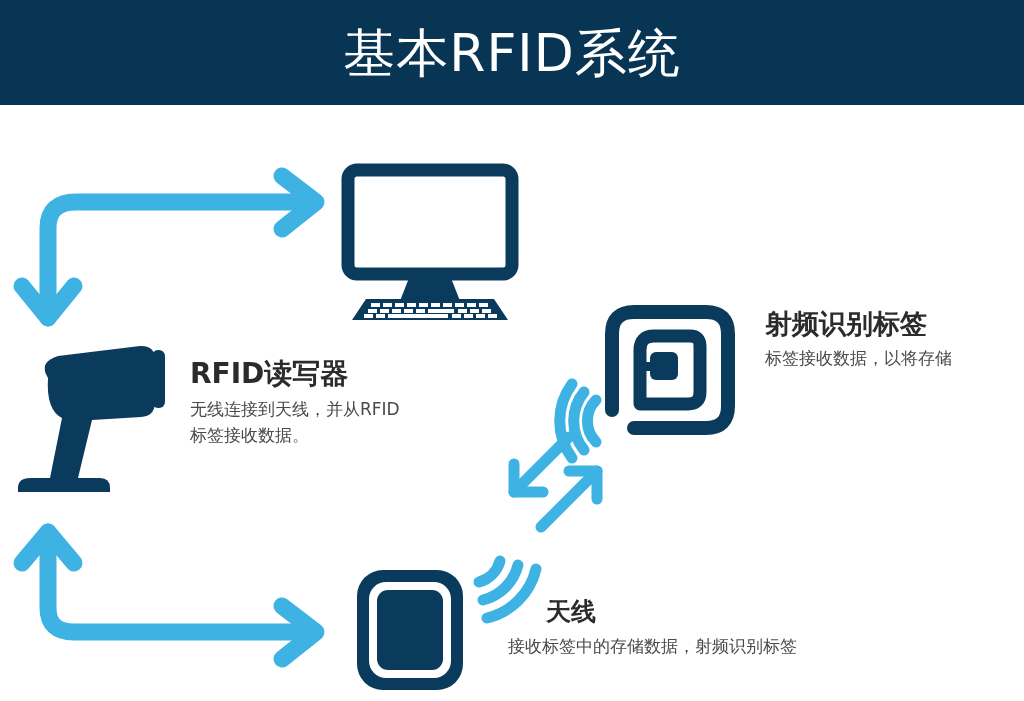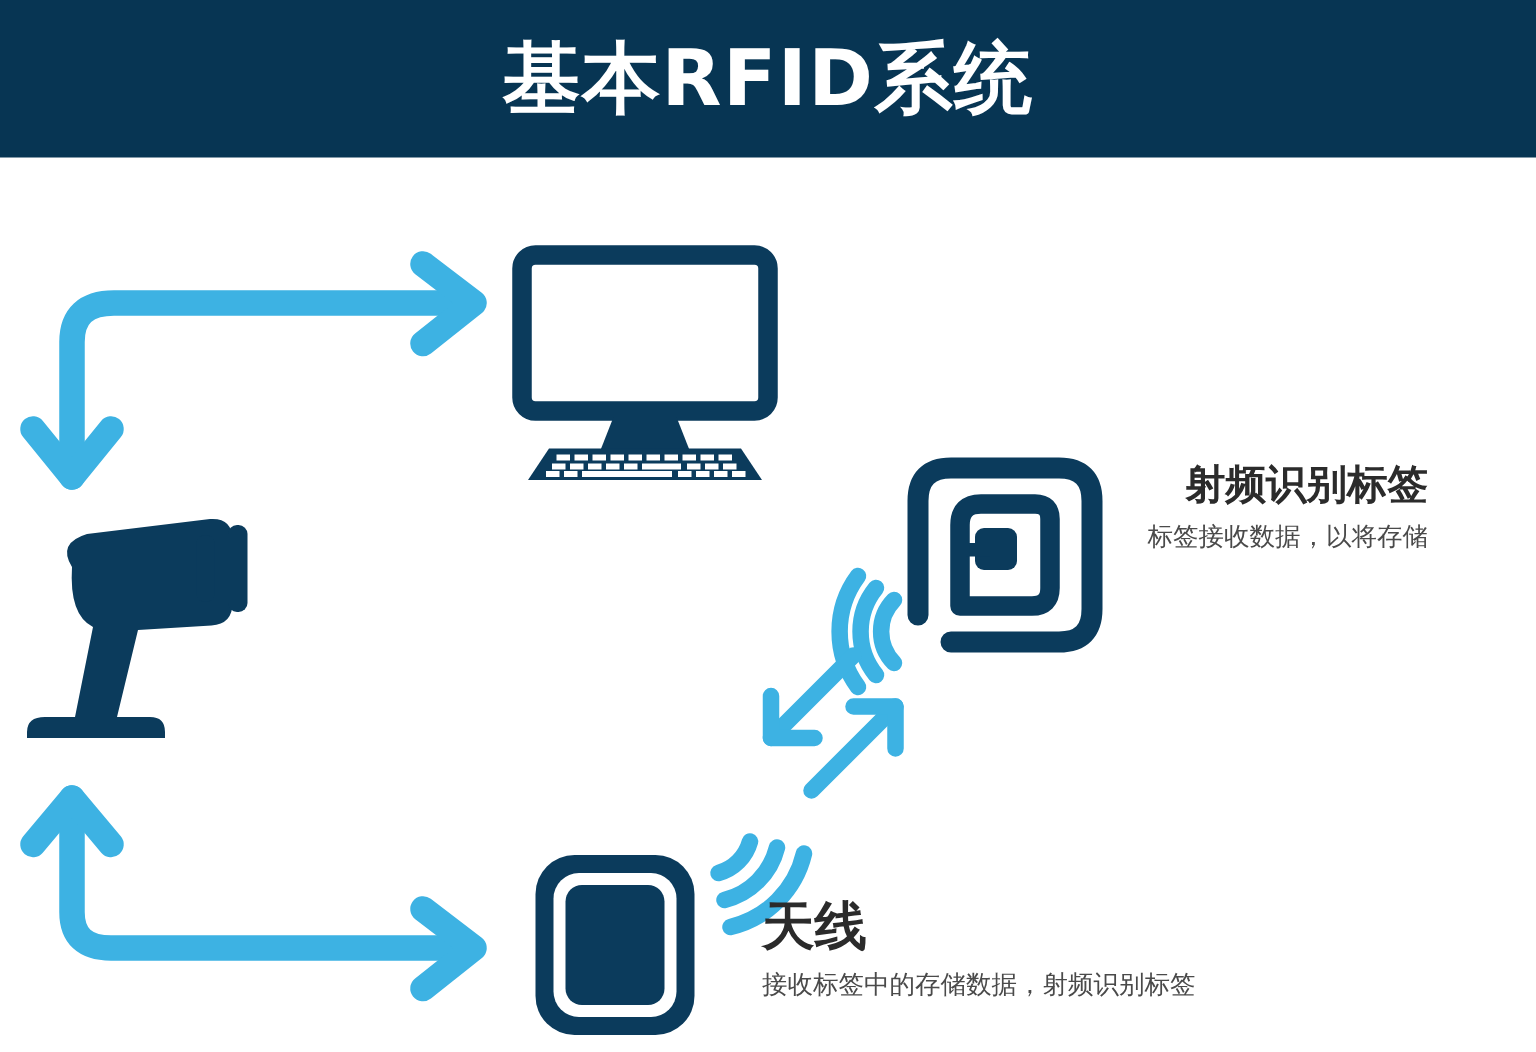--- a/index.html
+++ b/index.html
@@ -29,21 +29,21 @@
     width: 1024px;
     height: 105px;
     background: #073553;
     display: flex;
     align-items: center;
     justify-content: center;
   }
   .header-title {
     color: #ffffff;
     font-size: 52px;
-    font-weight: bold;
+    font-weight: normal;
     letter-spacing: 1px;
     line-height: 1;
     white-space: nowrap;
     font-family: "DejaVu Sans", "Liberation Sans", sans-serif;
   }
 
   
   .art-layer {
     position: absolute;
     left: 0;
@@ -75,22 +75,22 @@
     font-family: "DejaVu Sans", "Liberation Sans", sans-serif;
   }
   .node-body span { display: block; white-space: nowrap; }
 
   #computer-text  { left: 533px; top: 166px; }
   #reader-text    { left: 190px; top: 358px; }
   #tag-text       { left: 765px; top: 308px; }
   #antenna-text   { left: 508px; top: 598px; }
 
   #reader-text .node-heading  { font-size: 28px; }
-  #tag-text .node-heading     { font-size: 27px; text-align: right; }
-  #antenna-text .node-heading { font-size: 35px; }
+  #tag-text .node-heading     { font-size: 27px; }
+  #antenna-text .node-heading { font-size: 25px; margin-left: 38px; }
   #computer-text .node-heading{ font-size: 28px; }
 </style>
 </head>
 <body>
 
 <div id="infographic">
 
   <div class="header-bar">
     <div class="header-title">基本RFID系统</div>
   </div>
@@ -193,20 +193,27 @@
         <path d="M 514 464 L 514 492 L 543 492"></path>
 
         <path d="M 541 527 L 597 471"></path>
         <path d="M 569 471 L 597 471 L 597 499"></path>
       </g>
 
     </svg>
   </div>
 
 
+  <div class="node-text" id="reader-text">
+    <h2 class="node-heading">RFID读写器</h2>
+    <p class="node-body">
+      <span>无线连接到天线，并从RFID</span>
+      <span>标签接收数据。</span>
+    </p>
+  </div>
 
   <div class="node-text" id="tag-text">
     <h2 class="node-heading">射频识别标签</h2>
     <p class="node-body">
       <span>标签接收数据，以将存储</span>
     </p>
   </div>
 
   <div class="node-text" id="antenna-text">
     <h2 class="node-heading">天线</h2>

